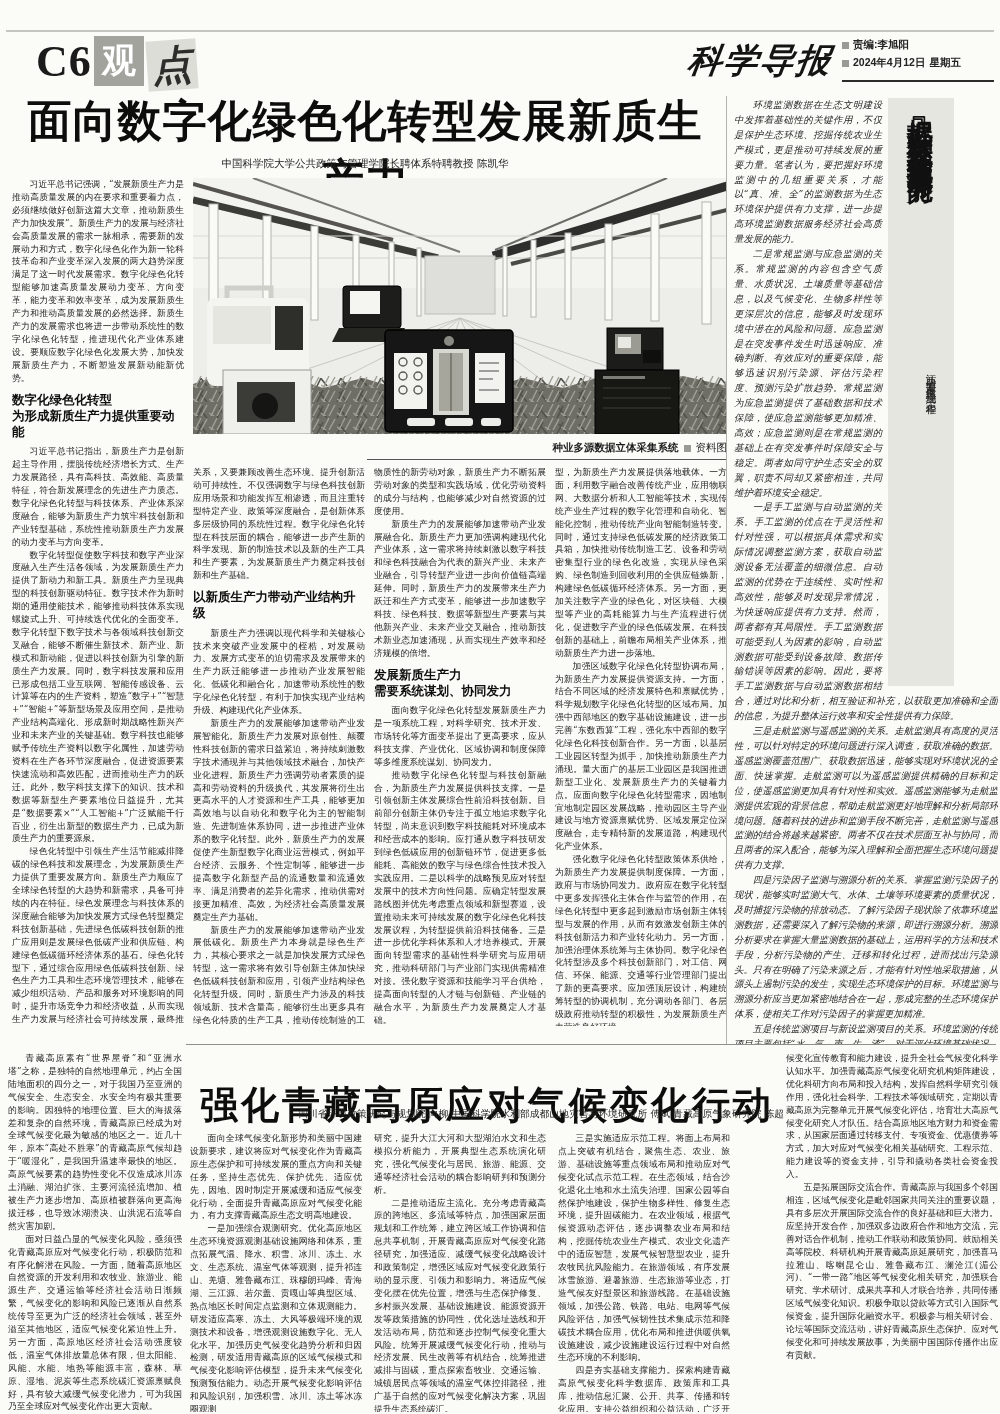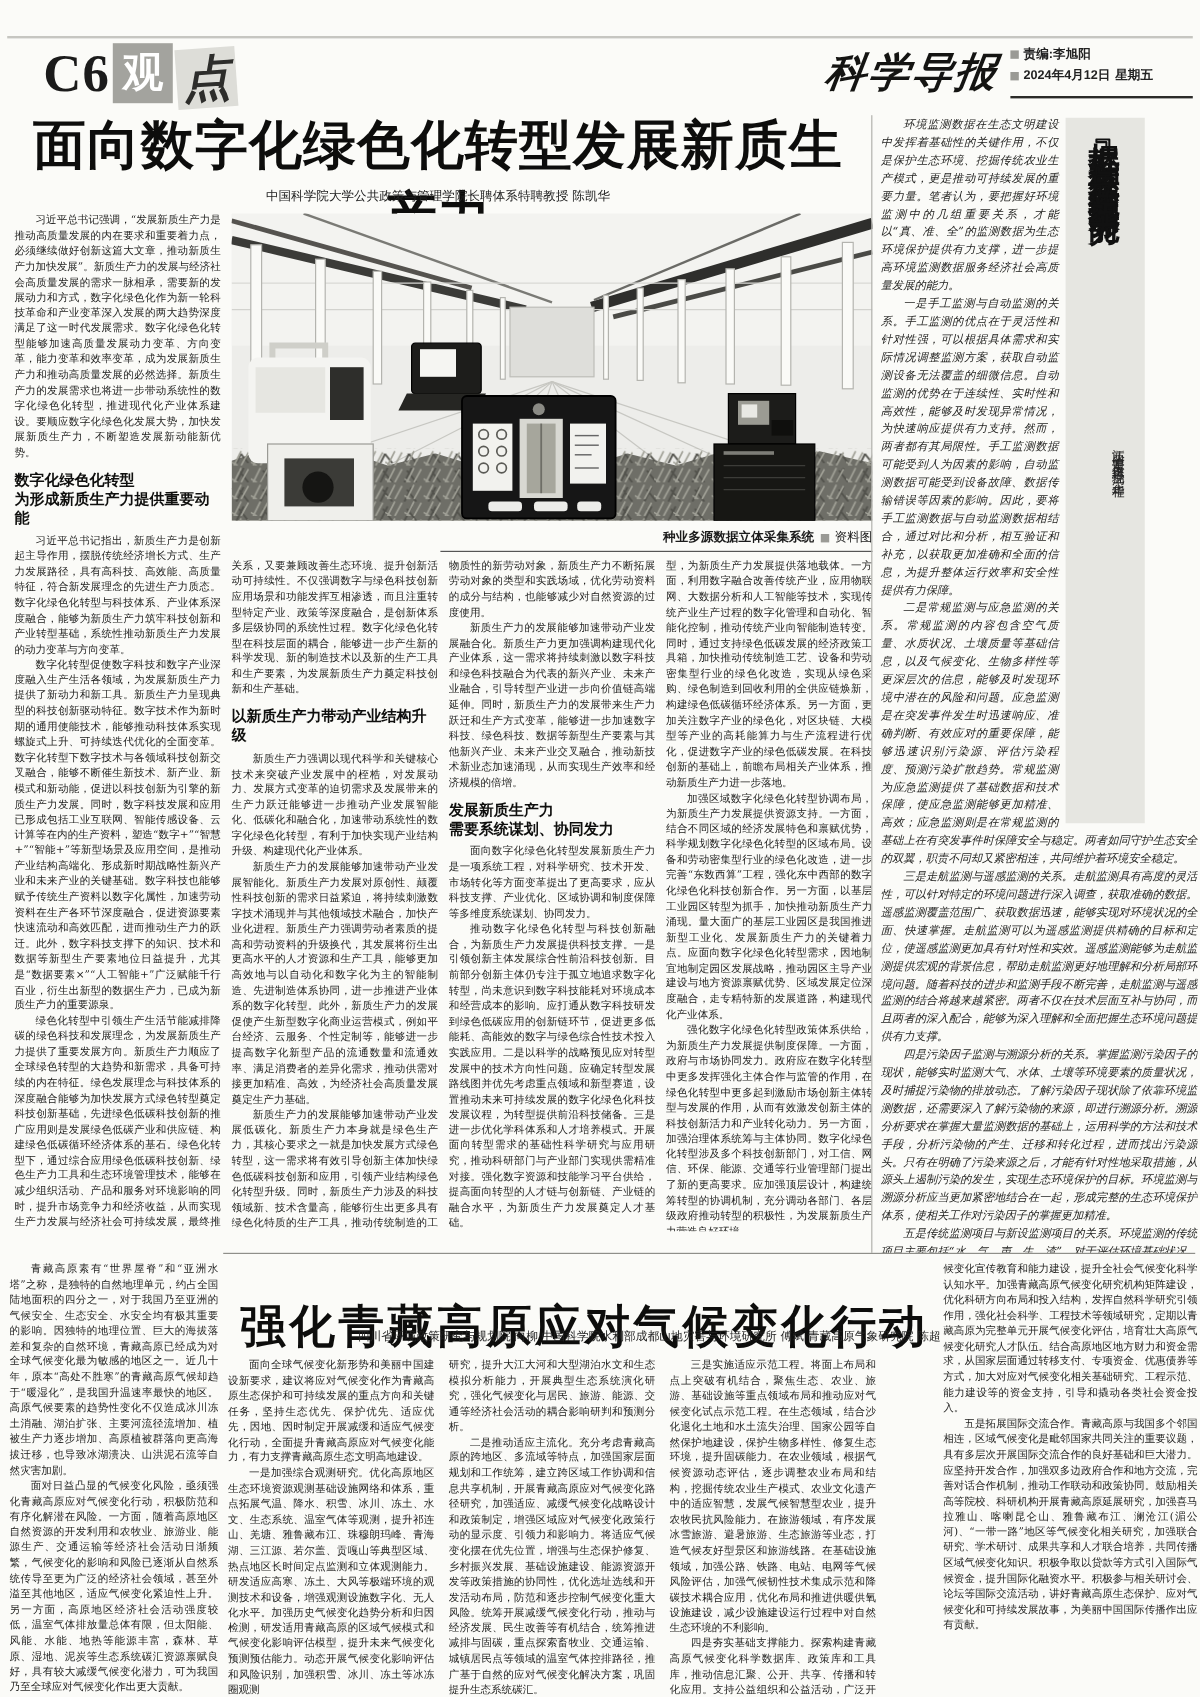--- a/index.html
+++ b/index.html
@@ -227,39 +227,39 @@
   <div class="m-col3">
       <p class="cont">物质性的新劳动对象，新质生产力不断拓展劳动对象的类型和实践场域，优化劳动资料的成分与结构，也能够减少对自然资源的过度使用。</p>
       <p>新质生产力的发展能够加速带动产业发展融合化。新质生产力更加强调构建现代化产业体系，这一需求将持续刺激以数字科技和绿色科技融合为代表的新兴产业、未来产业融合，引导转型产业进一步向价值链高端延伸。同时，新质生产力的发展带来生产力跃迁和生产方式变革，能够进一步加速数字科技、绿色科技、数据等新型生产要素与其他新兴产业、未来产业交叉融合，推动新技术新业态加速涌现，从而实现生产效率和经济规模的倍增。</p>
       <div class="sub">发展新质生产力
 需要系统谋划、协同发力</div>
       <p>面向数字化绿色化转型发展新质生产力是一项系统工程，对科学研究、技术开发、市场转化等方面变革提出了更高要求，应从科技支撑、产业优化、区域协调和制度保障等多维度系统谋划、协同发力。</p>
       <p>推动数字化绿色化转型与科技创新融合，为新质生产力发展提供科技支撑。一是引领创新主体发展综合性前沿科技创新。目前部分创新主体仍专注于孤立地追求数字化转型，尚未意识到数字科技能耗对环境成本和经营成本的影响。应打通从数字科技研发到绿色低碳应用的创新链环节，促进更多低能耗、高能效的数字与绿色综合性技术投入实践应用。二是以科学的战略预见应对转型发展中的技术方向性问题。应确定转型发展路线图并优先考虑重点领域和新型赛道，设置推动未来可持续发展的数字化绿色化科技发展议程，为转型提供前沿科技储备。三是进一步优化学科体系和人才培养模式。开展面向转型需求的基础性科学研究与应用研究，推动科研部门与产业部门实现供需精准对接。强化数字资源和技能学习平台供给，提高面向转型的人才链与创新链、产业链的融合水平，为新质生产力发展奠定人才基础。</p>
     </div>
   <div class="m-col4">
       <p class="cont">型，为新质生产力发展提供落地载体。一方面，利用数字融合改善传统产业，应用物联网、大数据分析和人工智能等技术，实现传统产业生产过程的数字化管理和自动化、智能化控制，推动传统产业向智能制造转变。同时，通过支持绿色低碳发展的经济政策工具箱，加快推动传统制造工艺、设备和劳动密集型行业的绿色化改造，实现从绿色采购、绿色制造到回收利用的全供应链焕新，构建绿色低碳循环经济体系。另一方面，更加关注数字产业的绿色化，对区块链、大模型等产业的高耗能算力与生产流程进行优化，促进数字产业的绿色低碳发展。在科技创新的基础上，前瞻布局相关产业体系，推动新质生产力进一步落地。</p>
-      <p>加强区域数字化绿色化转型协调布局，为新质生产力发展提供资源支持。一方面，结合不同区域的经济发展特色和禀赋优势，科学规划数字化绿色化转型的区域布局。设备和劳动密集型行业的绿色化改造，进一步完善“东数西算”工程，强化东中西部的数字化绿色化科技创新合作。另一方面，以基层工业园区转型为抓手，加快推动新质生产力涌现。量大面广的基层工业园区是我国推进新型工业化、发展新质生产力的关键着力点。应面向数字化绿色化转型需求，因地制宜地制定园区发展战略，推动园区主导产业建设与地方资源禀赋优势、区域发展定位深度融合，走专精特新的发展道路，构建现代化产业体系。</p>
+      <p>加强区域数字化绿色化转型协调布局，为新质生产力发展提供资源支持。一方面，结合不同区域的经济发展特色和禀赋优势，科学规划数字化绿色化转型的区域布局。加强中西部地区的数字基础设施建设，进一步完善“东数西算”工程，强化东中西部的数字化绿色化科技创新合作。另一方面，以基层工业园区转型为抓手，加快推动新质生产力涌现。量大面广的基层工业园区是我国推进新型工业化、发展新质生产力的关键着力点。应面向数字化绿色化转型需求，因地制宜地制定园区发展战略，推动园区主导产业建设与地方资源禀赋优势、区域发展定位深度融合，走专精特新的发展道路，构建现代化产业体系。</p>
       <p>强化数字化绿色化转型政策体系供给，为新质生产力发展提供制度保障。一方面，政府与市场协同发力。政府应在数字化转型中更多发挥强化主体合作与监管的作用，在绿色化转型中更多起到激励市场创新主体转型与发展的作用，从而有效激发创新主体的科技创新活力和产业转化动力。另一方面，加强治理体系统筹与主体协同。数字化绿色化转型涉及多个科技创新部门，对工信、网信、环保、能源、交通等行业管理部门提出了新的更高要求。应加强顶层设计，构建统筹转型的协调机制，充分调动各部门、各层级政府推动转型的积极性，为发展新质生产力营造良好环境。</p>
     </div>
 </div>
 
 <div class="abs v-rule"></div>
 <div class="abs right-art">
   <div class="float-head">
     <div class="gray-band">
       <div class="v-text">
         <div class="v-title">把握好『六种关系』提升环境监测数据服务能力</div>
         <div class="v-author">江西省吉安市生态环境局  王华程</div>
       </div>
     </div>
   </div>
   <div>
       <p>环境监测数据在生态文明建设中发挥着基础性的关键作用，不仅是保护生态环境、挖掘传统农业生产模式，更是推动可持续发展的重要力量。笔者认为，要把握好环境监测中的几组重要关系，才能以“真、准、全”的监测数据为生态环境保护提供有力支撑，进一步提高环境监测数据服务经济社会高质量发展的能力。</p>
+      <p>二是常规监测与应急监测的关系。常规监测的内容包含空气质量、水质状况、土壤质量等基础信息，以及气候变化、生物多样性等更深层次的信息，能够及时发现环境中潜在的风险和问题。应急监测是在突发事件发生时迅速响应、准确判断、有效应对的重要保障，能够迅速识别污染源、评估污染程度、预测污染扩散趋势。常规监测为应急监测提供了基础数据和技术保障，使应急监测能够更加精准、高效；应急监测则是在常规监测的基础上在有突发事件时保障安全与稳定。两者如同守护生态安全的双翼，职责不同却又紧密相连，共同维护着环境安全稳定。</p>
       <p>一是手工监测与自动监测的关系。手工监测的优点在于灵活性和针对性强，可以根据具体需求和实际情况调整监测方案，获取自动监测设备无法覆盖的细微信息。自动监测的优势在于连续性、实时性和高效性，能够及时发现异常情况，为快速响应提供有力支持。然而，两者都有其局限性。手工监测数据可能受到人为因素的影响，自动监测数据可能受到设备故障、数据传输错误等因素的影响。因此，要将手工监测数据与自动监测数据相结合，通过对比和分析，相互验证和补充，以获取更加准确和全面的信息，为提升整体运行效率和安全性提供有力保障。</p>
-      <p>二是常规监测与应急监测的关系。常规监测的内容包含空气质量、水质状况、土壤质量等基础信息，以及气候变化、生物多样性等更深层次的信息，能够及时发现环境中潜在的风险和问题。应急监测是在突发事件发生时迅速响应、准确判断、有效应对的重要保障，能够迅速识别污染源、评估污染程度、预测污染扩散趋势。常规监测为应急监测提供了基础数据和技术保障，使应急监测能够更加精准、高效；应急监测则是在常规监测的基础上在有突发事件时保障安全与稳定。两者如同守护生态安全的双翼，职责不同却又紧密相连，共同维护着环境安全稳定。</p>
       <p>三是走航监测与遥感监测的关系。走航监测具有高度的灵活性，可以针对特定的环境问题进行深入调查，获取准确的数据。遥感监测覆盖范围广、获取数据迅速，能够实现对环境状况的全面、快速掌握。走航监测可以为遥感监测提供精确的目标和定位，使遥感监测更加具有针对性和实效。遥感监测能够为走航监测提供宏观的背景信息，帮助走航监测更好地理解和分析局部环境问题。随着科技的进步和监测手段不断完善，走航监测与遥感监测的结合将越来越紧密。两者不仅在技术层面互补与协同，而且两者的深入配合，能够为深入理解和全面把握生态环境问题提供有力支撑。</p>
       <p>四是污染因子监测与溯源分析的关系。掌握监测污染因子的现状，能够实时监测大气、水体、土壤等环境要素的质量状况，及时捕捉污染物的排放动态。了解污染因子现状除了依靠环境监测数据，还需要深入了解污染物的来源，即进行溯源分析。溯源分析要求在掌握大量监测数据的基础上，运用科学的方法和技术手段，分析污染物的产生、迁移和转化过程，进而找出污染源头。只有在明确了污染来源之后，才能有针对性地采取措施，从源头上遏制污染的发生，实现生态环境保护的目标。环境监测与溯源分析应当更加紧密地结合在一起，形成完整的生态环境保护体系，使相关工作对污染因子的掌握更加精准。</p>
       <p>五是传统监测项目与新设监测项目的关系。环境监测的传统项目主要包括“水、气、声、生、渣”，对于评估环境基础状况、发现环境问题以及预防环境污染起着重要作用。随着工业化的快速发展和人们生态环境保护意识的提高，传统监测项目已经无法满足当前的环境管理需求。因此，新型污染物监测、生态系统健康评价以及环境风险预警等方面的新设监测项目应运而生。传统项目为新设项目提供了基础数据和经验支持，新设项目则能够发现新的问题、提供更加全面的数据支持。环境监测工作应当继续提高传统项目质量，并根据需要引入新的监测项目。</p>
     </div>
 </div>
 
 <div class="abs divider"></div>
 <div class="abs b-col1 art">
     <p>青藏高原素有“世界屋脊”和“亚洲水塔”之称，是独特的自然地理单元，约占全国陆地面积的四分之一，对于我国乃至亚洲的气候安全、生态安全、水安全均有极其重要的影响。因独特的地理位置、巨大的海拔落差和复杂的自然环境，青藏高原已经成为对全球气候变化最为敏感的地区之一。近几十年，原本“高处不胜寒”的青藏高原气候却趋于“暖湿化”，是我国升温速率最快的地区。高原气候要素的趋势性变化不仅造成冰川冻土消融、湖泊扩张、主要河流径流增加、植被生产力逐步增加、高原植被群落向更高海拔迁移，也导致冰湖溃决、山洪泥石流等自然灾害加剧。</p>
     <p>面对日益凸显的气候变化风险，亟须强化青藏高原应对气候变化行动，积极防范和有序化解潜在风险。一方面，随着高原地区自然资源的开发利用和农牧业、旅游业、能源生产、交通运输等经济社会活动日渐频繁，气候变化的影响和风险已逐渐从自然系统传导至更为广泛的经济社会领域，甚至外溢至其他地区，适应气候变化紧迫性上升。另一方面，高原地区经济社会活动强度较低，温室气体排放量总体有限，但太阳能、风能、水能、地热等能源丰富，森林、草原、湿地、泥炭等生态系统碳汇资源禀赋良好，具有较大减缓气候变化潜力，可为我国乃至全球应对气候变化作出更大贡献。</p>

